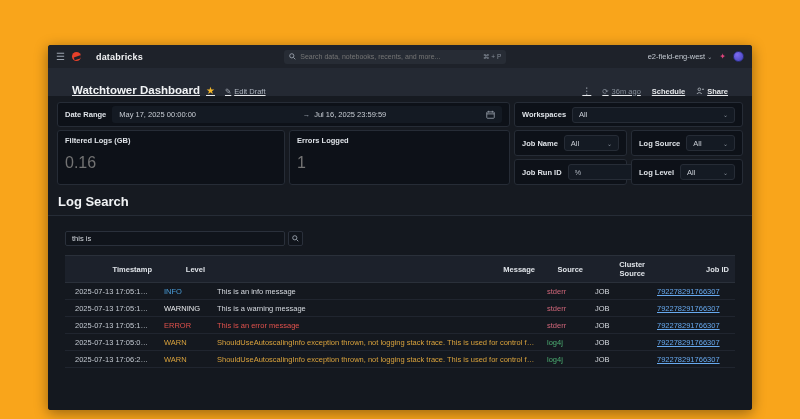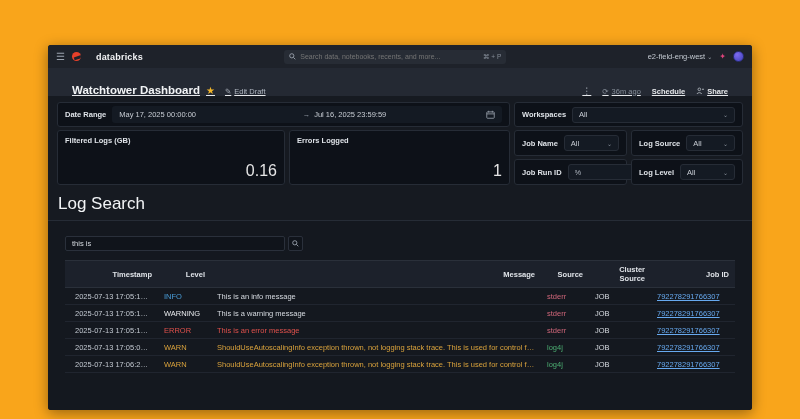--- a/index.html
+++ b/index.html
@@ -54,38 +54,38 @@
 
   .filter-grid { display:grid; grid-template-columns:228px 221px 113px 1fr;
     grid-template-rows:25px 26px 26px; gap:3px 4px; }
   .card { background:#0d1118; border:1px solid #262c36; border-radius:3px;
     display:flex; align-items:center; padding:0 7px; gap:6px; }
   .card-label { font-size:7.5px; font-weight:bold; color:#dfe3e8; white-space:nowrap; }
   .span2c { grid-column:1 / span 2; }
   .span2c-r { grid-column:3 / span 2; }
   .counter { grid-row:2 / span 2; flex-direction:column; align-items:stretch;
     justify-content:flex-start; padding:5px 7px; gap:2px; }
-  .counter-value { font-size:16px; color:#e5e5e5; text-align:right; margin-top:15px; }
+  .counter-value { font-size:16px; color:#737373; text-align:left; margin-top:7px; }
 
   .control { flex:1; height:16px; background:#141a23; border:1px solid #262c36;
     border-radius:3px; display:flex; align-items:center; padding:0 6px; gap:4px;
     font-size:7.5px; color:#c8cdd4; cursor:pointer; }
   .control .val { flex:1; text-align:left; }
   .control .chev { color:#8b929d; font-size:6px; }
   .control input { flex:1; background:transparent; border:none; outline:none;
     font-size:7.5px; color:#aeb5bf; font-family:"Liberation Sans", sans-serif; }
   .daterange-box { flex:1; height:17px; background:#141a23; border-radius:3px;
     display:flex; align-items:center; padding:0 7px; font-size:7.5px; color:#c8cdd4; cursor:pointer; }
   .daterange-box .dr-start { flex:1; }
   .daterange-box .dr-endwrap { flex:1; display:flex; align-items:center; gap:4px; }
   .dr-arrow { color:#8b929d; }
   .cal-icon { margin-left:auto; }
 
   
-  .log-title { font-size:17px; font-weight:normal; color:#f2f4f6; margin:9px 1px 6px 1px; }
+  .log-title { font-size:13px; font-weight:bold; color:#f2f4f6; margin:9px 1px 6px 1px; }
   .log-panel { margin:0 -9px; background:#14181f; border-top:1px solid #262c36;
     padding:15px 17px 0 17px; height:206px; }
   .search-row { display:flex; align-items:center; gap:3px; margin-bottom:9px; }
   .query-input { width:220px; height:15px; background:#10141b; border:1px solid #2a303b;
     border-radius:2px; padding:0 6px; font-size:7.5px; color:#d6dae0; outline:none;
     font-family:"Liberation Sans", sans-serif; }
   .search-btn { width:15px; height:15px; background:#10141b; border:1px solid #2a303b;
     border-radius:2px; display:flex; align-items:center; justify-content:center; cursor:pointer; }
 
   table { width:100%; border-collapse:collapse; table-layout:fixed; }

